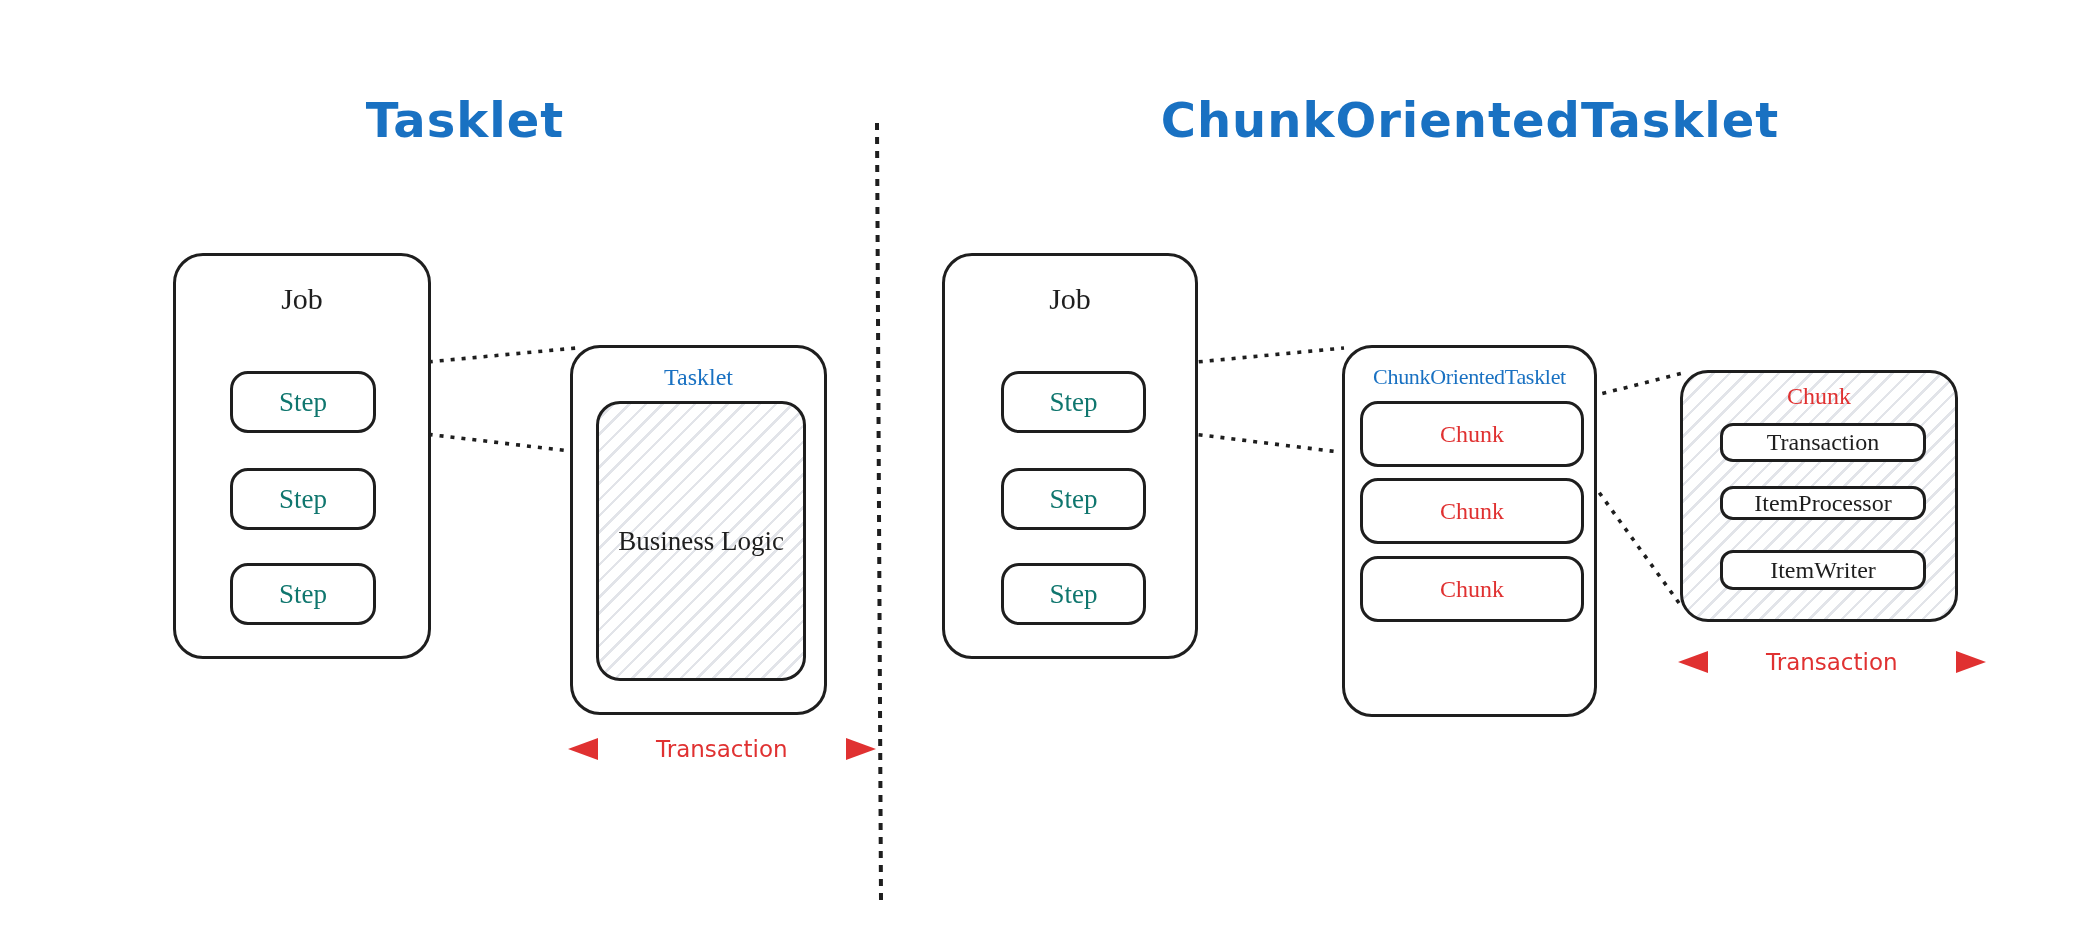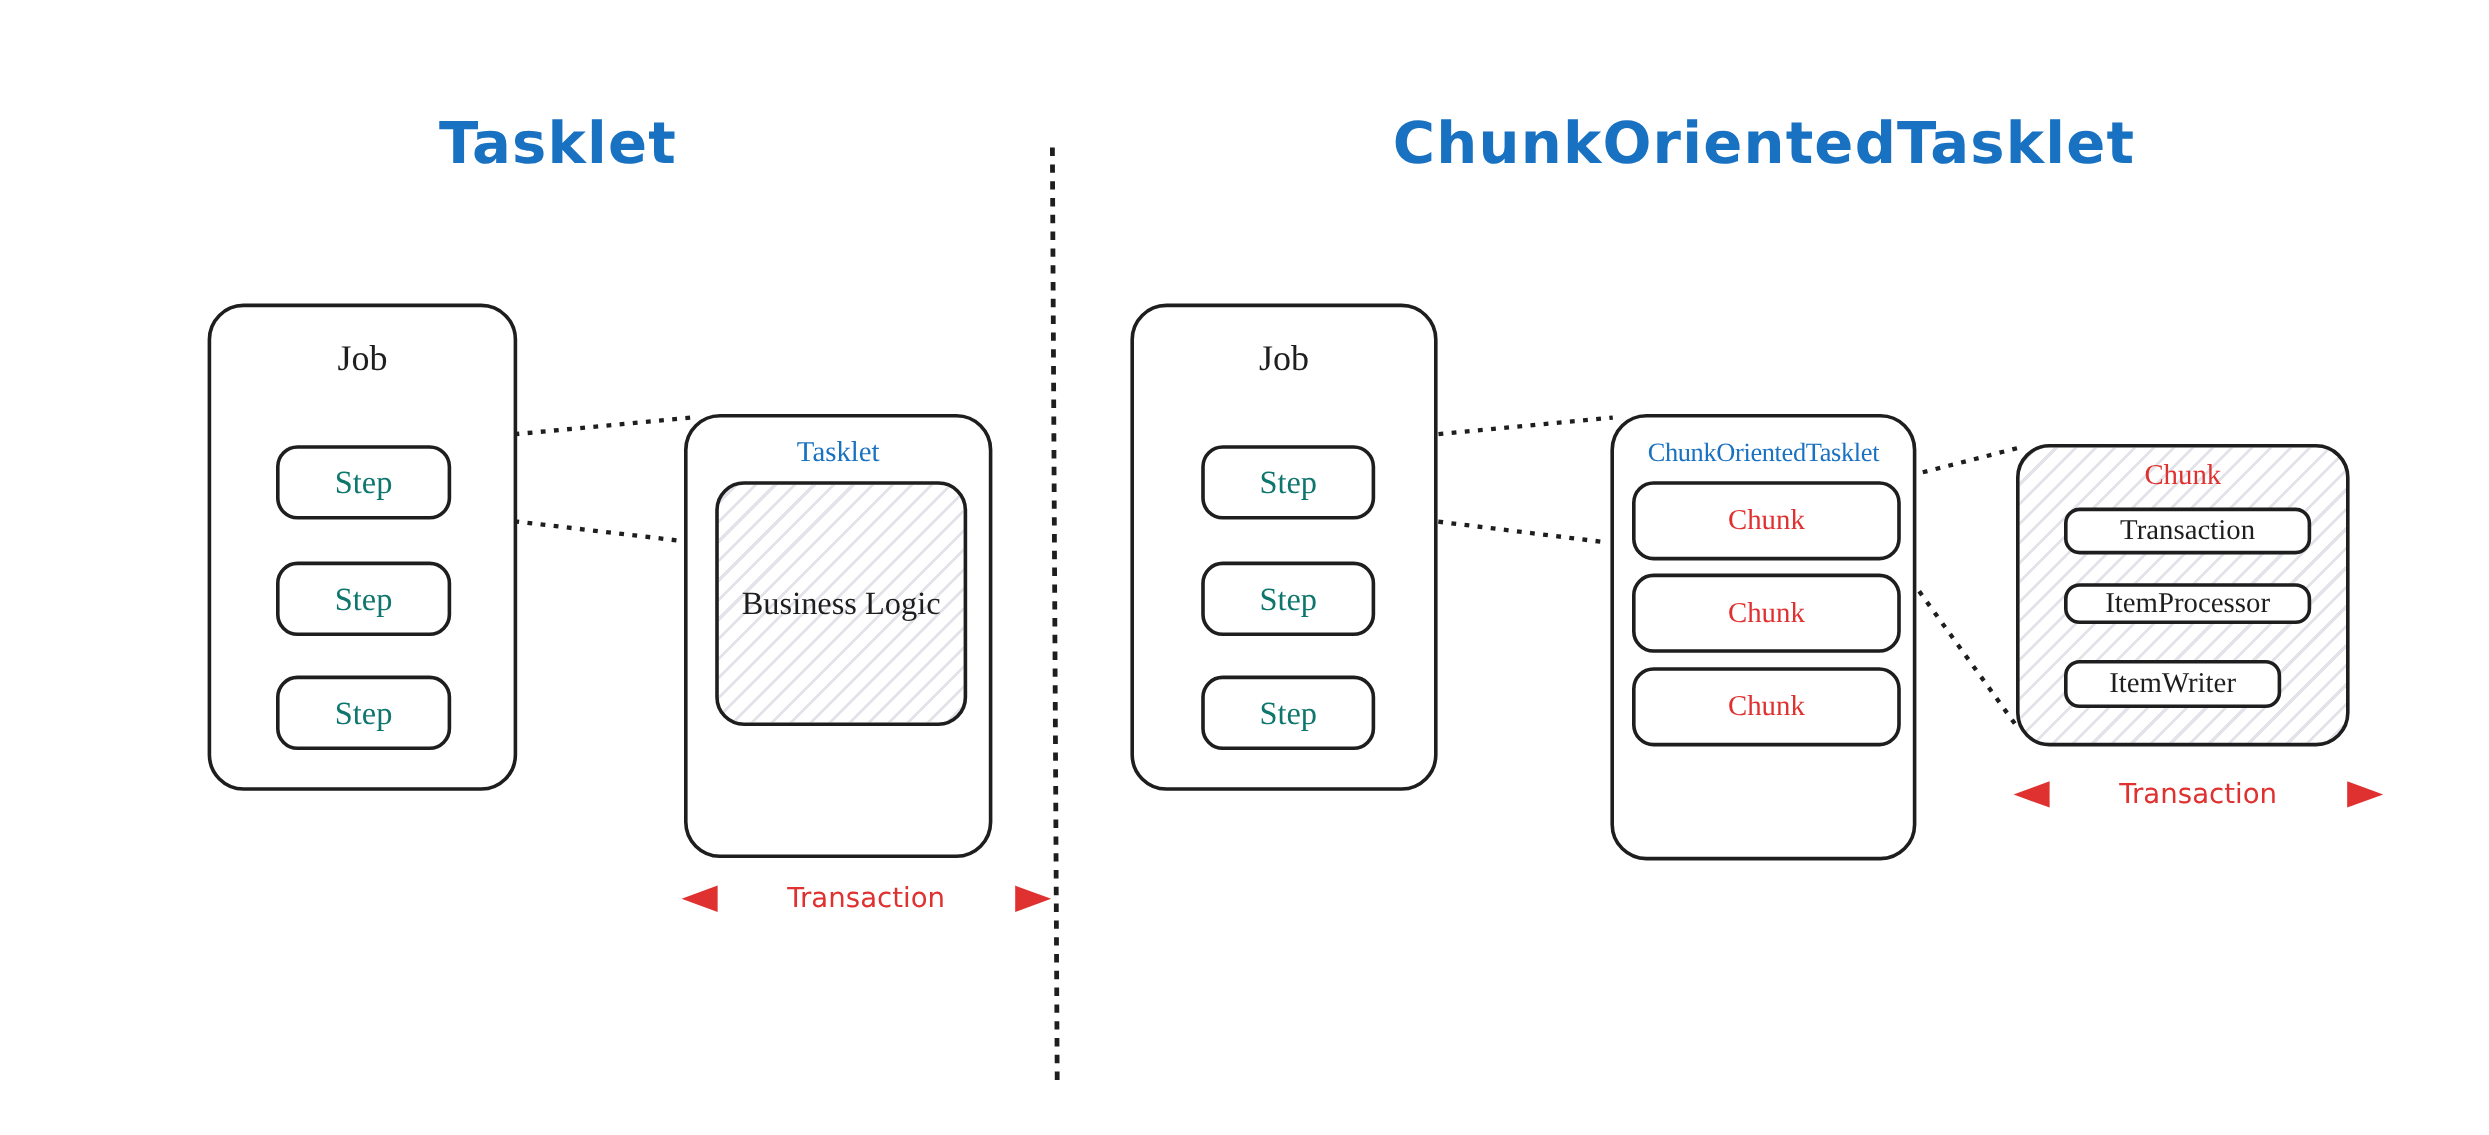--- a/index.html
+++ b/index.html
@@ -156,21 +156,21 @@
 
   <div class="box job-box" style="left:173px; top:253px; width:258px; height:406px;">
     <div class="box-top-label" style="top:26px;">Job</div>
     <div class="step" style="left:54px; top:115px; width:146px; height:62px;">Step</div>
     <div class="step" style="left:54px; top:212px; width:146px; height:62px;">Step</div>
     <div class="step" style="left:54px; top:307px; width:146px; height:62px;">Step</div>
   </div>
 
   <div class="box outer-tasklet" style="left:570px; top:345px; width:257px; height:370px;">
     <div class="box-top-label blue-label" style="top:16px; font-size:24px;">Tasklet</div>
-    <div class="inner-hatch-box hatch" style="left:23px; top:53px; width:210px; height:204px;">
+    <div class="inner-hatch-box hatch" style="left:23px; top:53px; width:210px; height:280px;">
       <span class="business-logic-text">Business Logic</span>
     </div>
   </div>
 
   <div class="transaction" style="left:568px; top:732px; width:260px;">
     <span class="arrowhead west"></span>
     <span class="arrowline"></span>
     <span class="transaction-label">Transaction</span>
     <span class="arrowline"></span>
     <span class="arrowhead east"></span>
@@ -189,21 +189,21 @@
     <div class="box-top-label blue-label" style="top:16px; font-size:22px; letter-spacing:-0.3px;">ChunkOrientedTasklet</div>
     <div class="chunk-row red-text" style="left:15px; top:53px; width:224px; height:66px;">Chunk</div>
     <div class="chunk-row red-text" style="left:15px; top:130px; width:224px; height:66px;">Chunk</div>
     <div class="chunk-row red-text" style="left:15px; top:208px; width:224px; height:66px;">Chunk</div>
   </div>
 
   <div class="box chunk-detail hatch" style="left:1680px; top:370px; width:278px; height:252px;">
     <div class="box-top-label red-text" style="top:10px; font-size:24px;">Chunk</div>
     <div class="item-row" style="left:37px; top:50px; width:206px; height:39px;">Transaction</div>
     <div class="item-row" style="left:37px; top:113px; width:206px; height:34px;">ItemProcessor</div>
-    <div class="item-row" style="left:37px; top:177px; width:181px; height:40px;">ItemWriter</div>
+    <div class="item-row" style="left:37px; top:177px; width:206px; height:40px;">ItemWriter</div>
   </div>
 
   <div class="transaction" style="left:1678px; top:645px; width:284px;">
     <span class="arrowhead west"></span>
     <span class="arrowline"></span>
     <span class="transaction-label">Transaction</span>
     <span class="arrowline"></span>
     <span class="arrowhead east"></span>
   </div>
 

